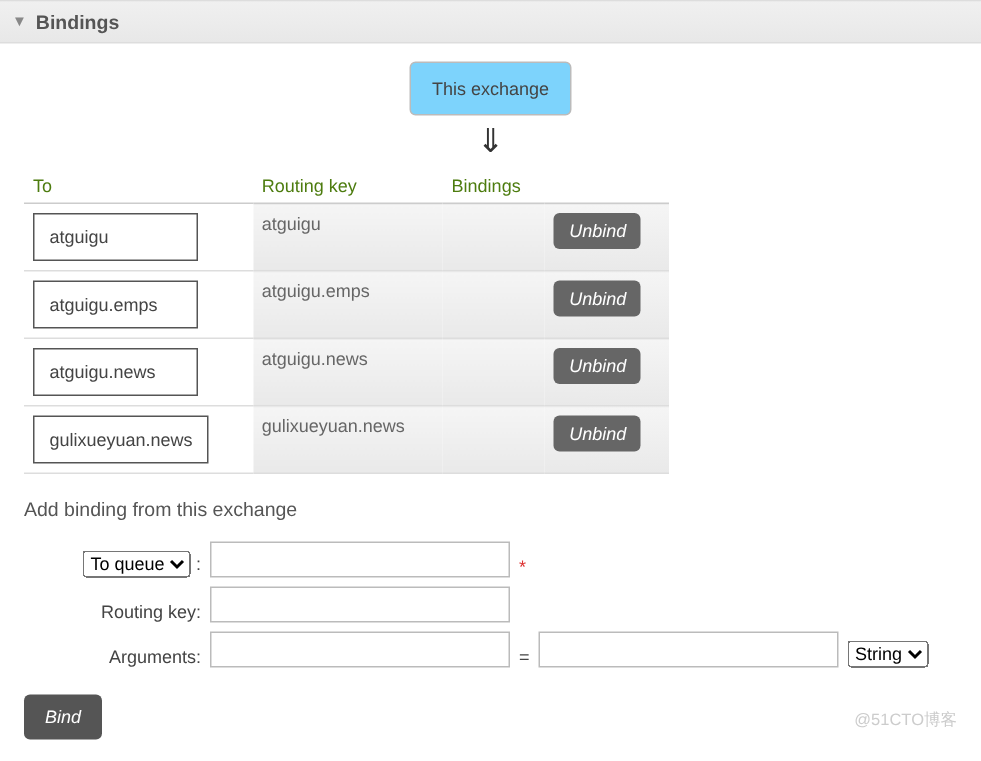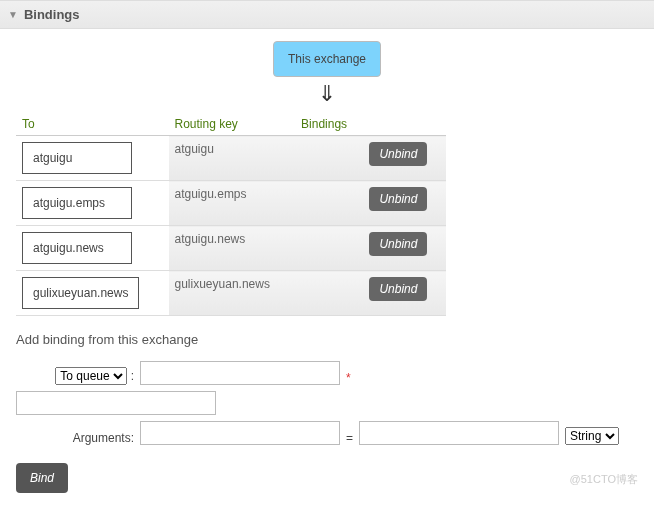--- a/index.html
+++ b/index.html
@@ -88,20 +88,21 @@
       <select>
         <option>To queue</option>
       </select>
       <span>:</span>
     </div>
     <input type="text" class="input-long" style="">
     <span class="req">*</span>
   </div>
 
   <div class="form-row">
+    <div class="form-label">Routing key:</div>
     <input type="text" class="input-long" style="">
   </div>
 
   <div class="form-row">
     <div class="form-label">Arguments:</div>
     <input type="text" class="input-long" style="">
     <span class="eq">=</span>
     <input type="text" class="input-long" style="">
     <span style="width:6px"></span>
     <select>

